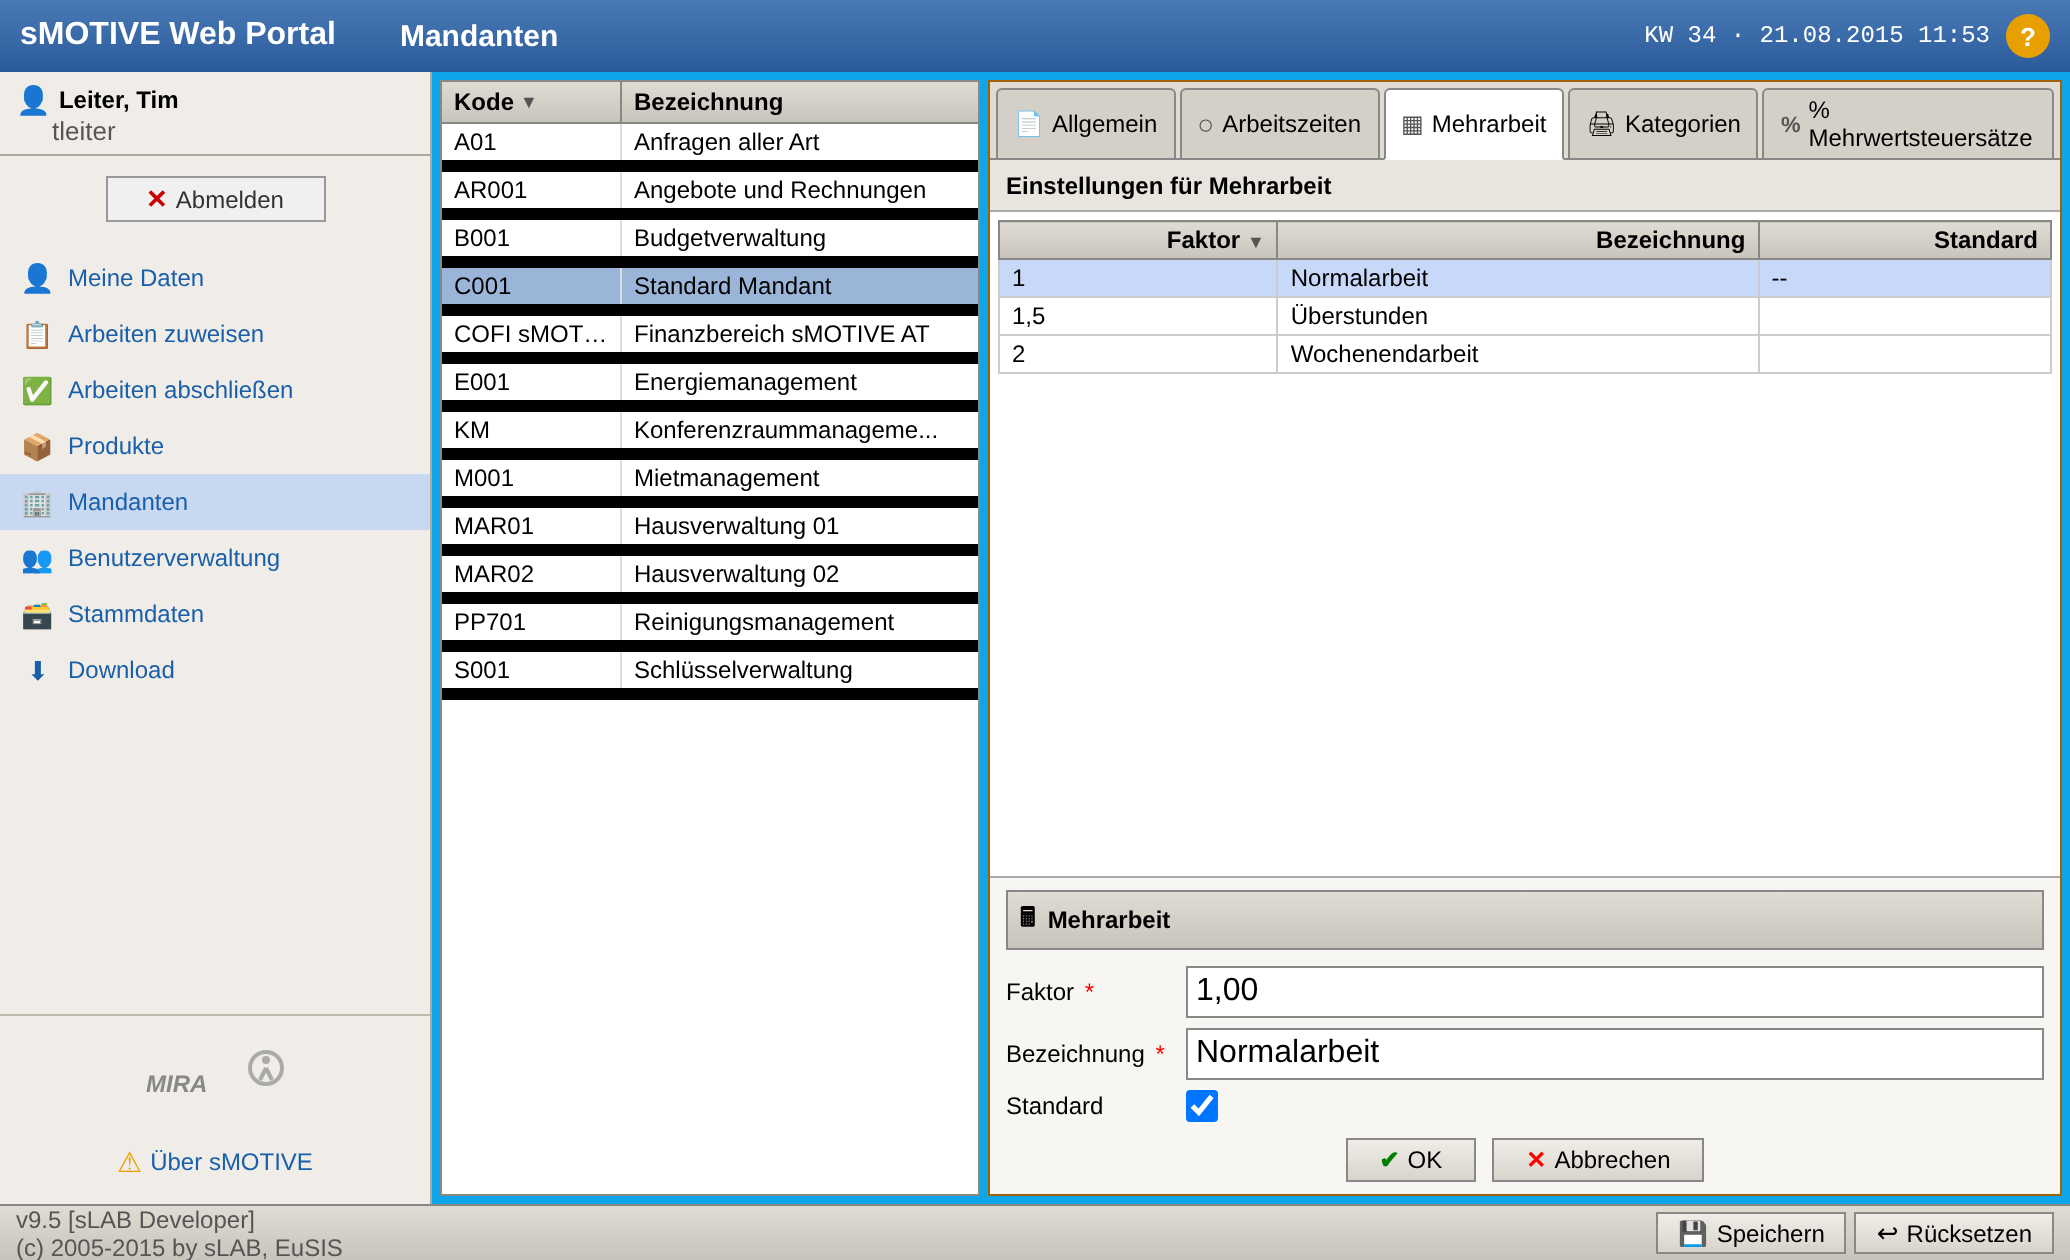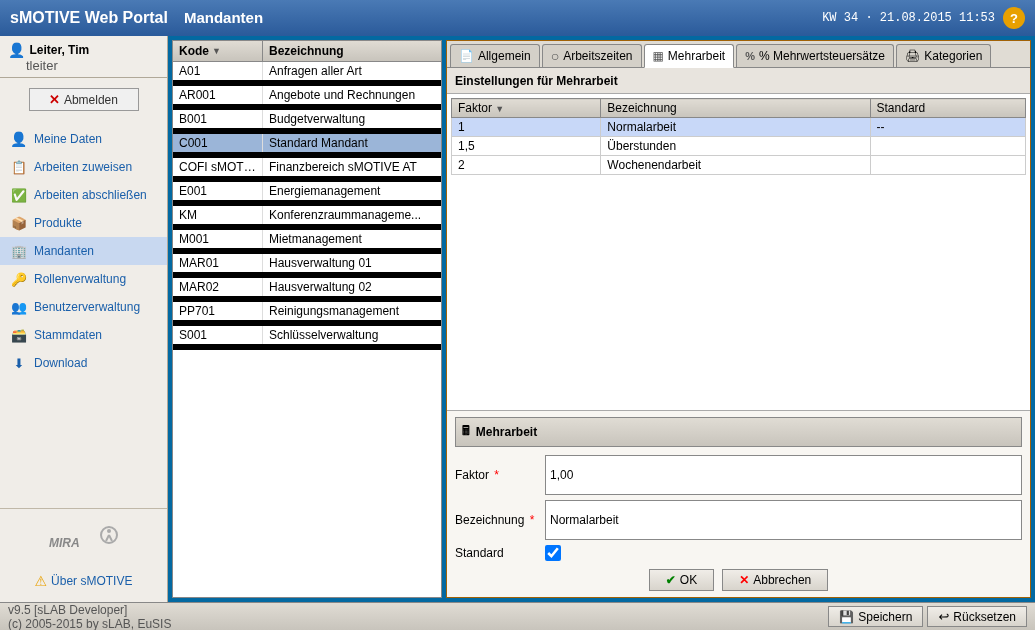--- a/index.html
+++ b/index.html
@@ -4,37 +4,37 @@
   <style>
     * { box-sizing: border-box; margin: 0; padding: 0; font-family: Arial, sans-serif; font-size: 12px; }
     body { width: 1035px; height: 630px; overflow: hidden; background: #d4d0c8; }
 
     
     #header {
       display: flex; align-items: center; justify-content: space-between;
       background: linear-gradient(to bottom, #4a7ab5, #2a5a9a);
       color: white; height: 36px; padding: 0 10px;
     }
-    #header-left { display: flex; gap: 16px; }
+    #header-left { display: flex; align-items: center; gap: 32px; }
     #app-title { font-size: 16px; font-weight: bold; color: white; }
     #page-title { font-size: 15px; color: white; font-weight: bold; }
     #header-right { display: flex; align-items: center; gap: 8px; }
     #datetime { color: white; font-size: 12px; font-family: Liberation Mono, monospace; }
     #help-btn {
       width: 22px; height: 22px; border-radius: 50%; background: #e8a000;
       border: none; color: white; font-weight: bold; cursor: pointer;
       display: flex; align-items: center; justify-content: center; font-size: 13px;
     }
 
     
     #main { display: flex; height: calc(630px - 36px - 28px); }
 
     
     #sidebar {
-      width: 168px; background: #f0ede8; border-right: 1px solid #b0a898;
+      width: 216px; background: #f0ede8; border-right: 1px solid #b0a898;
       display: flex; flex-direction: column; padding: 0;
     }
     #user-section {
       padding: 6px 8px 4px 8px; border-bottom: 1px solid #b0a898;
     }
     #user-name { display: flex; align-items: center; gap: 4px; font-weight: bold; font-size: 12px; }
     #user-login { color: #555; font-size: 13px; margin-left: 18px; }
     #logout-btn {
       margin: 6px auto; display: block;
       background: #f0f0f0; border: 1px solid #999; cursor: pointer;
@@ -49,21 +49,21 @@
       padding: 5px 10px; cursor: pointer; color: #1a5faa; text-decoration: none;
     }
     .nav-item.active { background: #c8d8f0; }
     .nav-icon { width: 18px; height: 18px; display: flex; align-items: center; justify-content: center; }
 
     #sidebar-bottom { padding: 8px; text-align: center; border-top: 1px solid #c0b8a8; }
     #mira-logo { font-size: 20px; color: #888; margin-bottom: 6px; font-style: italic; font-weight: bold; }
     #about-link { display: flex; align-items: center; gap: 4px; color: #1a5faa; cursor: pointer; justify-content: center; }
 
     
-    #content { flex: 1; display: flex; flex-direction: column; background: #0369a1; }
+    #content { flex: 1; display: flex; flex-direction: column; background: #0ea5e9; }
     #content-body { flex: 1; display: flex; padding: 4px; gap: 4px; }
 
     
     #left-panel {
       width: 270px; background: white; border: 1px solid #888;
       display: flex; flex-direction: column;
     }
     .table-header {
       display: flex; background: linear-gradient(to bottom, #e0dcd4, #c8c4bc);
       border-bottom: 1px solid #888;
@@ -94,37 +94,37 @@
 
     
     #settings-header {
       background: #e8e4de; border-bottom: 1px solid #aaa;
       padding: 5px 8px; font-weight: bold; font-size: 13px;
     }
     #mehrarbeit-table-section { flex: 1; overflow-y: auto; padding: 4px; }
     .inner-table { width: 100%; border-collapse: collapse; }
     .inner-table th {
       background: linear-gradient(to bottom, #e0dcd4, #c8c4bc);
-      border: 1px solid #888; padding: 2px 6px; text-align: left; font-weight: normal;
+      border: 1px solid #888; padding: 2px 6px; text-align: right; font-weight: bold;
     }
     .inner-table td { border: 1px solid #ccc; padding: 2px 6px; }
     .inner-table tr.selected td { background: #c8d8f8; }
 
     
     #form-section { border-top: 1px solid #aaa; padding: 6px 8px; background: #f8f6f2; }
     #form-title-bar {
       display: flex; align-items: center; gap: 6px; font-weight: bold;
       background: linear-gradient(to bottom, #e0dcd4, #c8c4bc);
       border: 1px solid #888; padding: 3px 6px; margin-bottom: 8px;
     }
     .form-row { display: flex; align-items: center; margin-bottom: 5px; }
     .form-label { width: 90px; font-weight: normal; }
     .required-star { color: red; margin-left: 2px; margin-right: 4px; }
     .form-input {
-      flex: 1; height: 40px; border: 1px solid #888; padding: 0 4px; font-size: 12px;
+      flex: 1; height: 14px; border: 1px solid #888; padding: 12px 4px; font-size: 16px;
     }
     .form-checkbox { width: 16px; height: 16px; }
     #form-buttons { display: flex; gap: 8px; justify-content: center; margin-top: 8px; }
     .form-btn {
       padding: 3px 16px; border: 1px solid #888; background: linear-gradient(to bottom, #f0ede8, #d8d4cc);
       cursor: pointer; font-size: 12px; display: flex; align-items: center; gap: 4px;
     }
     .btn-ok-check { color: green; font-weight: bold; }
     .btn-cancel-x { color: red; font-weight: bold; }
 
@@ -213,24 +213,20 @@
       </div>
       <div class="nav-item">
         <span class="icon-product nav-icon"></span>
         <span>Produkte</span>
       </div>
       <div class="nav-item active">
         <span class="icon-mandant nav-icon"></span>
         <span>Mandanten</span>
       </div>
       <div class="nav-item">
-        <span class="icon-role nav-icon"></span>
-        <span>Rollenverwaltung</span>
-      </div>
-      <div class="nav-item">
         <span class="icon-users nav-icon"></span>
         <span>Benutzerverwaltung</span>
       </div>
       <div class="nav-item">
         <span class="icon-data nav-icon"></span>
         <span>Stammdaten</span>
       </div>
       <div class="nav-item">
         <span class="icon-download nav-icon"></span>
         <span>Download</span>
@@ -328,26 +324,26 @@
           </div>
           <div class="tab">
             <span class="icon-arbeitszeiten"></span>
             <span>Arbeitszeiten</span>
           </div>
           <div class="tab active">
             <span class="icon-mehrarbeit"></span>
             <span>Mehrarbeit</span>
           </div>
           <div class="tab">
+            <span class="icon-kategorien"></span>
+            <span>Kategorien</span>
+          </div>
+          <div class="tab">
             <span class="icon-steuer"></span>
             <span>% Mehrwertsteuersätze</span>
-          </div>
-          <div class="tab">
-            <span class="icon-kategorien"></span>
-            <span>Kategorien</span>
           </div>
         </div>
 
         <div id="right-content">
           <div id="settings-header">
             <span>Einstellungen für Mehrarbeit</span>
           </div>
 
           <div id="mehrarbeit-table-section">
             <table class="inner-table">

